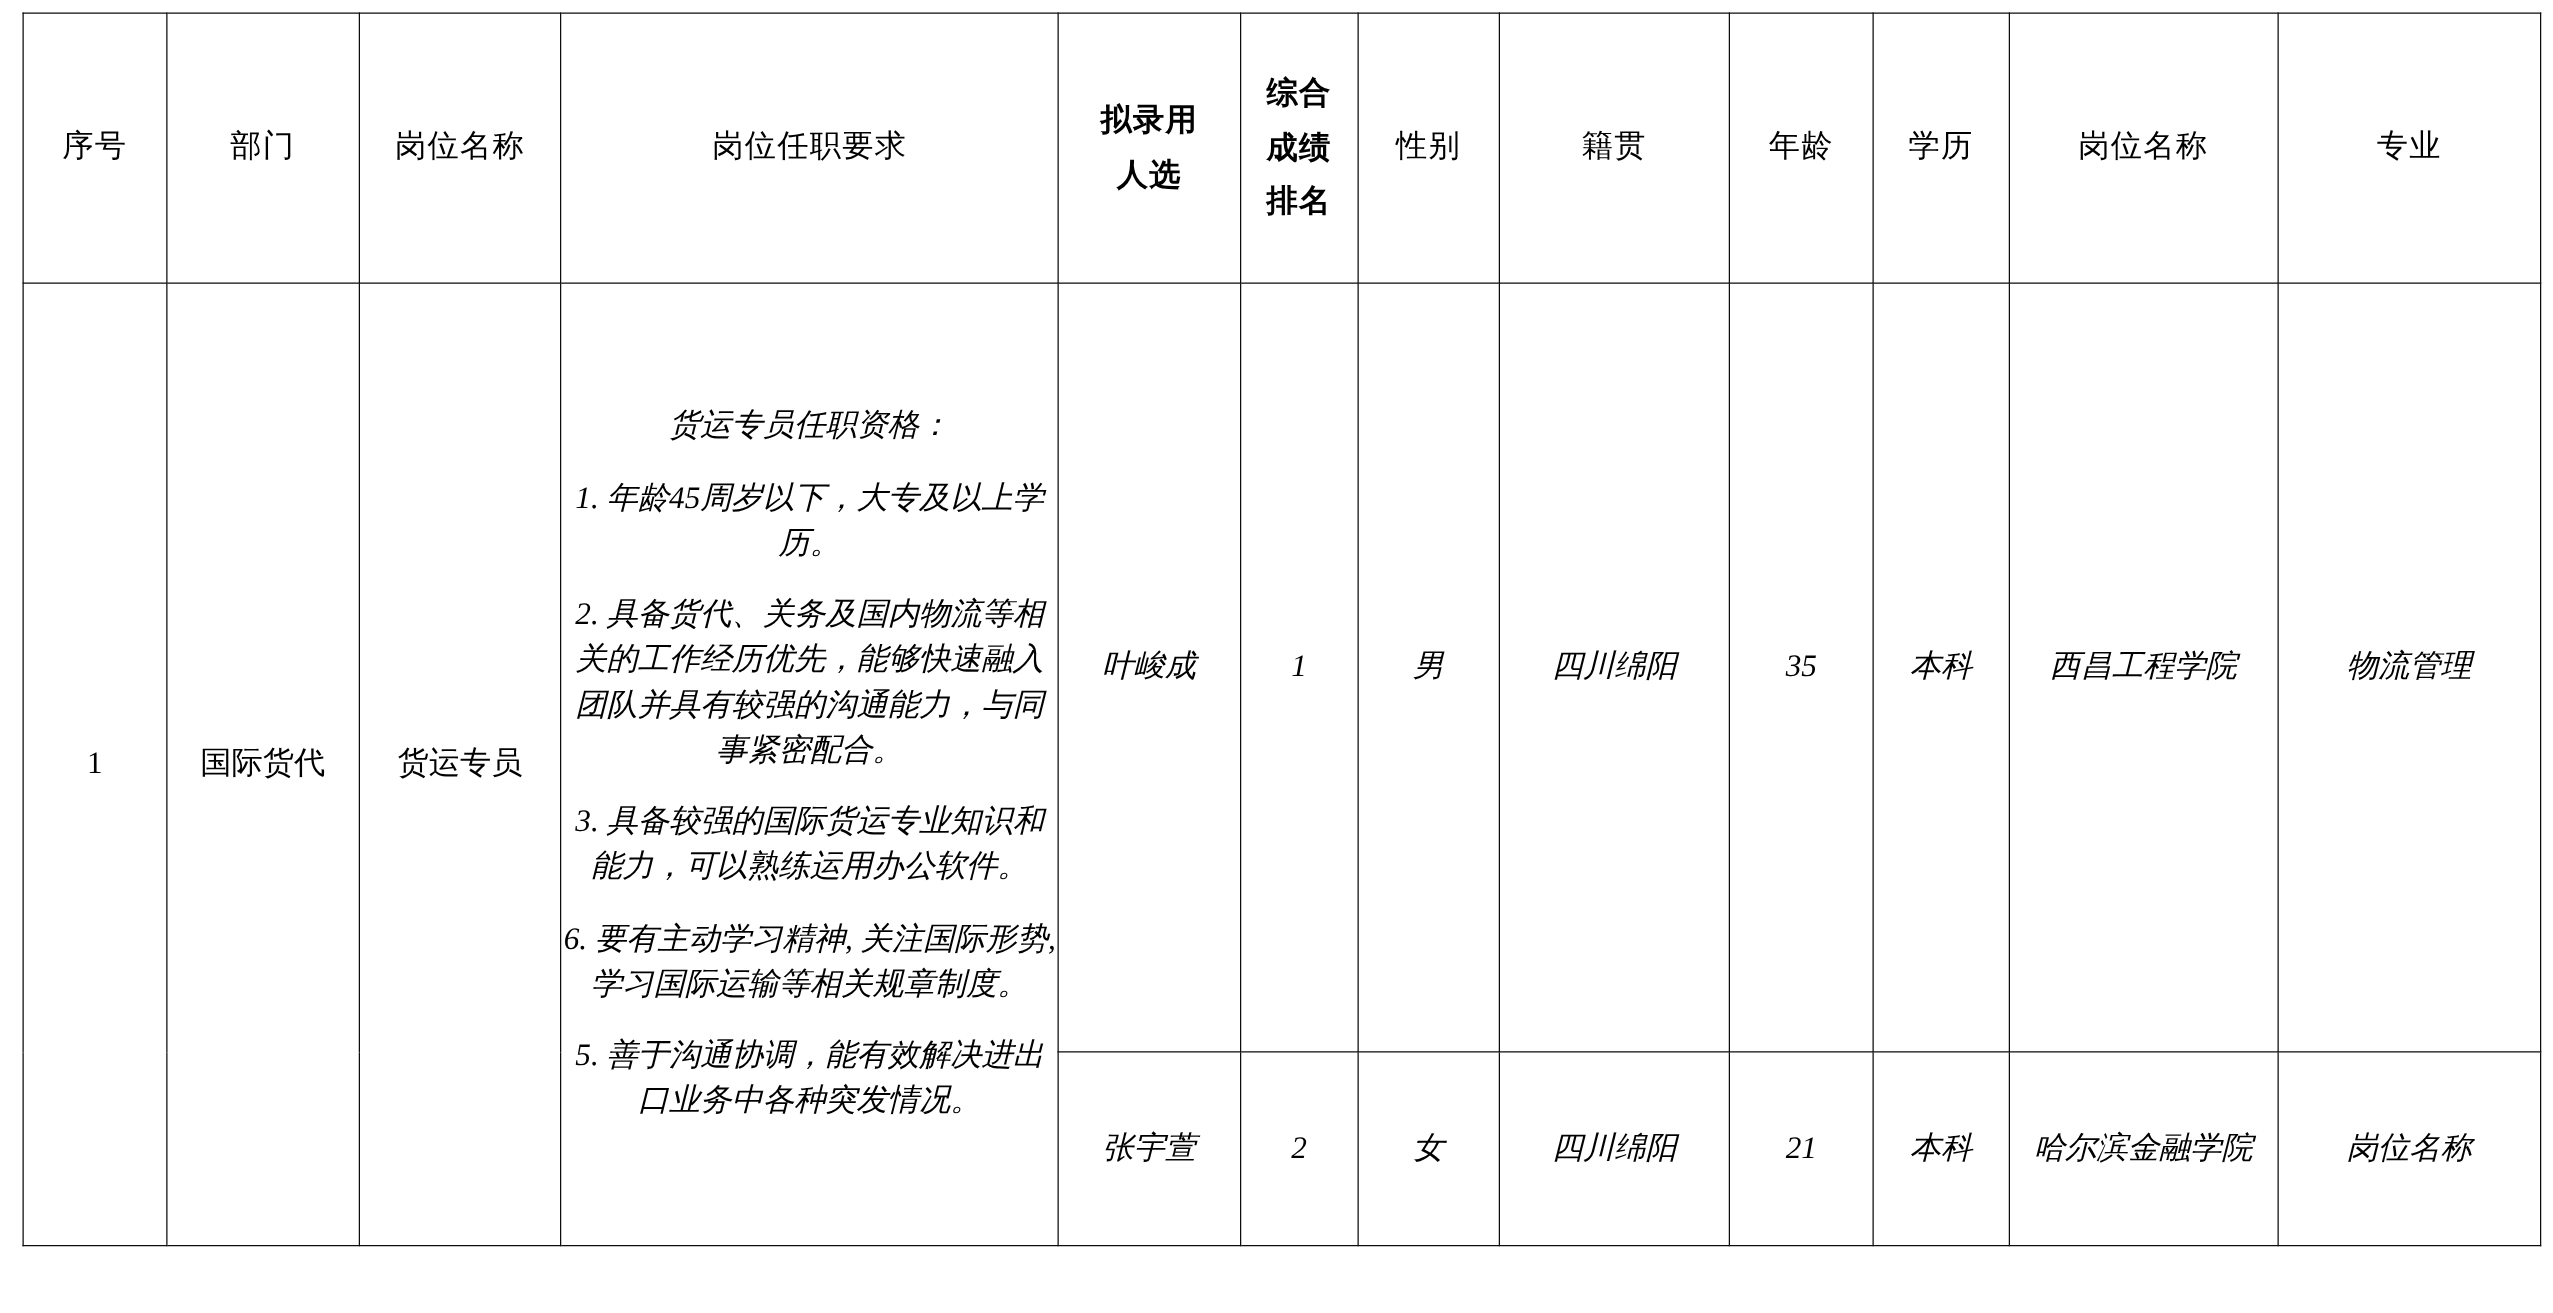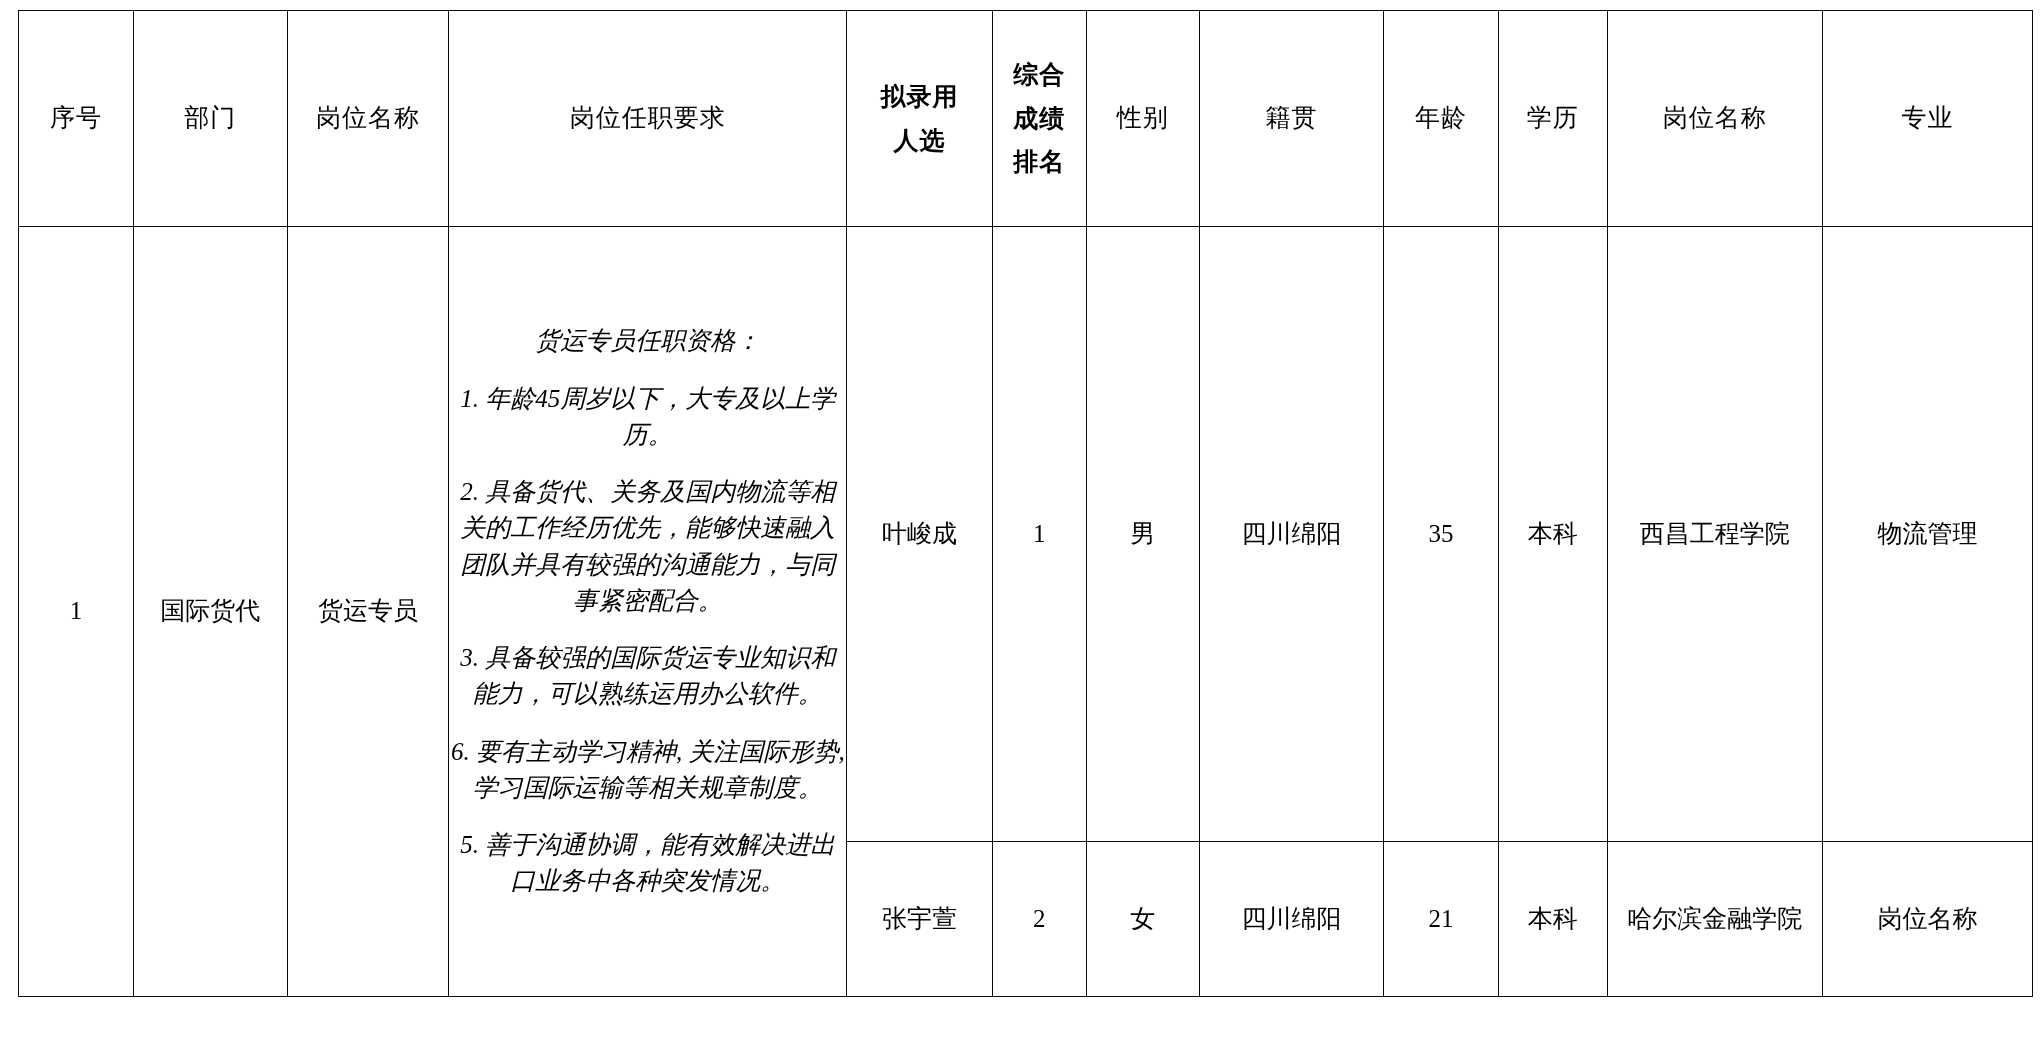--- a/index.html
+++ b/index.html
@@ -85,20 +85,21 @@
   }
   td.dept-cell, td.post-cell {
     font-size: 25px;
   }
   td.school-cell {
     padding: 0 10px;
     line-height: 1.42;
   }
   td.body-cell {
     font-size: 25px;
+    font-style: italic;
   }
   .row-tall { height: 615px; }
   .row-short { height: 155px; }
 </style>
 </head>
 <body>
 
 <div class="sheet">
   <table class="recruit-table">
     <colgroup>

